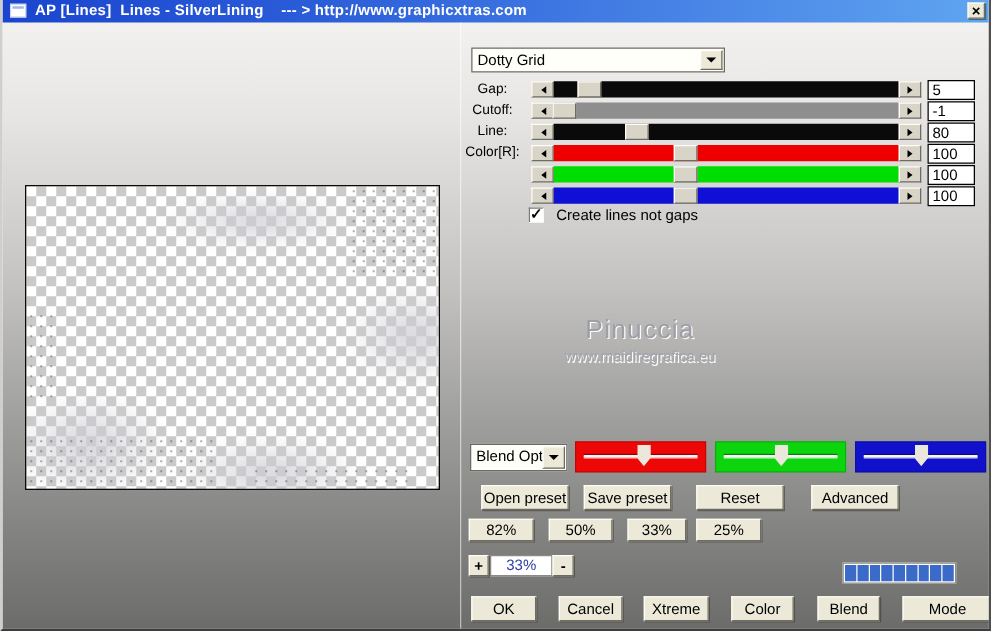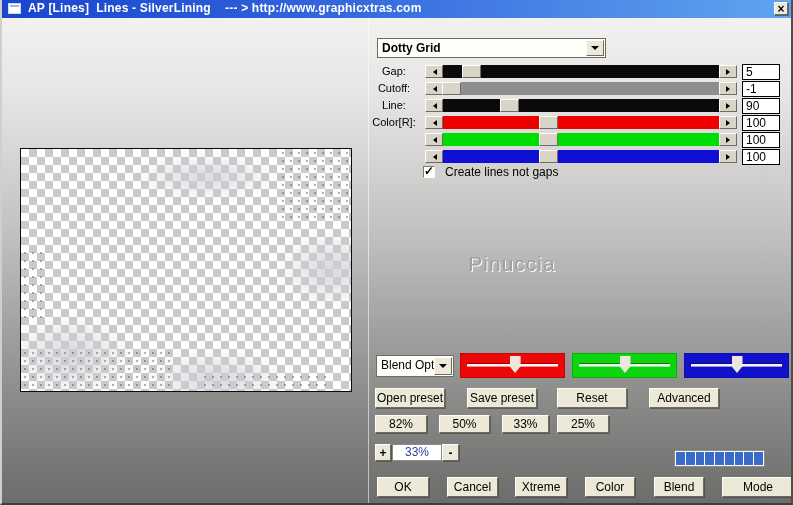--- a/index.html
+++ b/index.html
@@ -41,21 +41,21 @@
   .dots { position:absolute; background-image:radial-gradient(circle, rgba(70,70,70,0.55) 0.7px, rgba(0,0,0,0) 0.9px); background-size:8px 8px; opacity:0.8; }
   .dots.d1 { right:0; top:0; width:72px; height:72px; }
   .dots.d2 { left:0; bottom:0; width:150px; height:42px; }
   .dots.d3 { left:180px; bottom:0; width:130px; height:18px; }
   .dots.d4 { left:0; top:100px; width:26px; height:70px; }
   
   .combo { position:absolute; background:#fffffa; border:1px solid #6a6a66; box-sizing:border-box; }
   .combo .combo-text { position:absolute; left:4px; top:2px; font-size:12px; color:#000; white-space:nowrap; overflow:hidden; right:18px; }
   .combo .combo-btn { position:absolute; right:1px; top:1px; bottom:1px; width:16px; background:#ece9d8; border:1px solid; border-color:#fffdf6 #6e6c60 #6e6c60 #fffdf6; display:flex; align-items:center; justify-content:center; }
   .tri-down { width:0; height:0; border:4px solid transparent; border-top:4px solid #000; margin-top:4px; }
-  .preset-combo { left:375px; top:38px; width:229px; height:20px;font-weight:bold; }
+  .preset-combo { left:375px; top:38px; width:203px; height:20px; }
   .blend-combo  { left:374px; top:355px; width:78px; height:22px; }
   
   .srow { position:absolute; left:0; height:14px; width:793px; }
   .r0{top:65px} .r1{top:82px} .r2{top:99px} .r3{top:116px} .r4{top:133px} .r5{top:150px}
   .slabel { position:absolute; left:364px; width:56px; text-align:center; font-size:11px; color:#000; line-height:13px; }
   .sarrow { position:absolute; top:0; width:18px; height:13px; background:#d8d4c8; border:1px solid; border-color:#fffdf6 #6e6c60 #6e6c60 #fffdf6; box-sizing:border-box; display:flex; align-items:center; justify-content:center; padding:0; }
   .sarrow.left { left:423px; } .sarrow.right { left:717px; }
   .tri-l { width:0; height:0; border:3px solid transparent; border-right:4px solid #000; margin-right:2px; }
   .tri-r { width:0; height:0; border:3px solid transparent; border-left:4px solid #000; margin-left:2px; }
   .strack { position:absolute; left:441px; top:0; width:276px; height:13px; }
@@ -73,21 +73,21 @@
   
   .tbar { position:absolute; top:353px; width:105px; height:25px; box-shadow:inset 0 0 0 1px rgba(0,0,0,0.18); }
   .tbar.tred{left:458px} .tbar.tgreen{left:570px} .tbar.tblue{left:682px}
   .groove { position:absolute; left:7px; right:7px; top:11px; height:2px; background:#f5f5f5; box-shadow:0 -1px 0 rgba(0,0,0,0.4), 0 1px 0 rgba(255,255,255,0.55); }
   .tthumb { position:absolute; top:3px; width:11px; height:17px; background:#ebe7da;
             clip-path:polygon(0 0,100% 0,100% 60%,50% 100%,0 60%); filter:drop-shadow(1px 1px 0 rgba(0,0,0,0.45)); }
   
   .b3d { position:absolute; background:#ece9d8; border:1px solid; border-color:#fffdf6 #6e6c60 #6e6c60 #fffdf6;
          box-shadow:1px 1px 0 rgba(50,50,45,0.5); box-sizing:border-box; font-family:"Liberation Sans",sans-serif;
          font-size:12px; color:#000; padding:0; text-align:center; }
-  .pb0{left:373px;top:388px;width:70px;height:20px} .pb1{left:465px;top:388px;width:70px;height:20px}
+  .pb0{left:383px;top:388px;width:70px;height:20px} .pb1{left:465px;top:388px;width:70px;height:20px}
   .pb2{left:555px;top:388px;width:70px;height:20px} .pb3{left:647px;top:388px;width:70px;height:20px}
   .zb0{left:373px;top:415px;width:52px;height:18px} .zb1{left:437px;top:415px;width:51px;height:18px}
   .zb2{left:500px;top:415px;width:47px;height:18px} .zb3{left:555px;top:415px;width:52px;height:18px}
   .stp-plus{left:373px;top:444px;width:16px;height:17px;font-weight:bold}
   .stp-val{position:absolute;left:390px;top:444px;width:50px;height:17px;background:#fff;border:1px solid #8a8a86;box-sizing:border-box;font-size:12px;color:#2b3f9e;text-align:center;line-height:15px}
   .stp-minus{left:440px;top:444px;width:17px;height:17px;font-weight:bold}
   .ab0{left:375px;top:477px;width:52px;height:20px} .ab1{left:445px;top:477px;width:51px;height:20px}
   .ab2{left:513px;top:477px;width:52px;height:20px} .ab3{left:583px;top:477px;width:50px;height:20px}
   .ab4{left:652px;top:477px;width:50px;height:20px} .ab5{left:720px;top:477px;width:72px;height:20px}
   
@@ -159,21 +159,21 @@
     <span class="slabel">Line:</span>
     <button class="sarrow left">
         <i class="tri-l"></i>
       </button>
     <div class="strack" style="background: rgb(10, 10, 10);">
         <div class="sthumb" style="left: calc(24% - 9px);"></div>
       </div>
     <button class="sarrow right">
         <i class="tri-r"></i>
       </button>
-    <div class="sval">90</div>
+    <div class="sval">80</div>
   </div>
 
   <div class="srow r3">
     <span class="slabel">Color[R]:</span>
     <button class="sarrow left">
         <i class="tri-l"></i>
       </button>
     <div class="strack" style="background: rgb(238, 0, 0);">
         <div class="sthumb" style="left: calc(38% - 9px);"></div>
       </div>
@@ -213,20 +213,21 @@
 
   <div class="chkrow">
     <span class="chk">
         <span>✓</span>
       </span>
     <span class="chklabel">Create lines not gaps</span>
   </div>
 
   <div class="watermark">
     <div class="wm1">Pinuccia</div>
+    <div class="wm2">www.maidiregrafica.eu</div>
   </div>
 
   <div class="combo blend-combo">
     <span class="combo-text">Blend Optio</span>
     <span class="combo-btn">
         <span class="tri-down"></span>
       </span>
   </div>
 
   <div class="tbar tred" style="background: rgb(238, 7, 7);">

